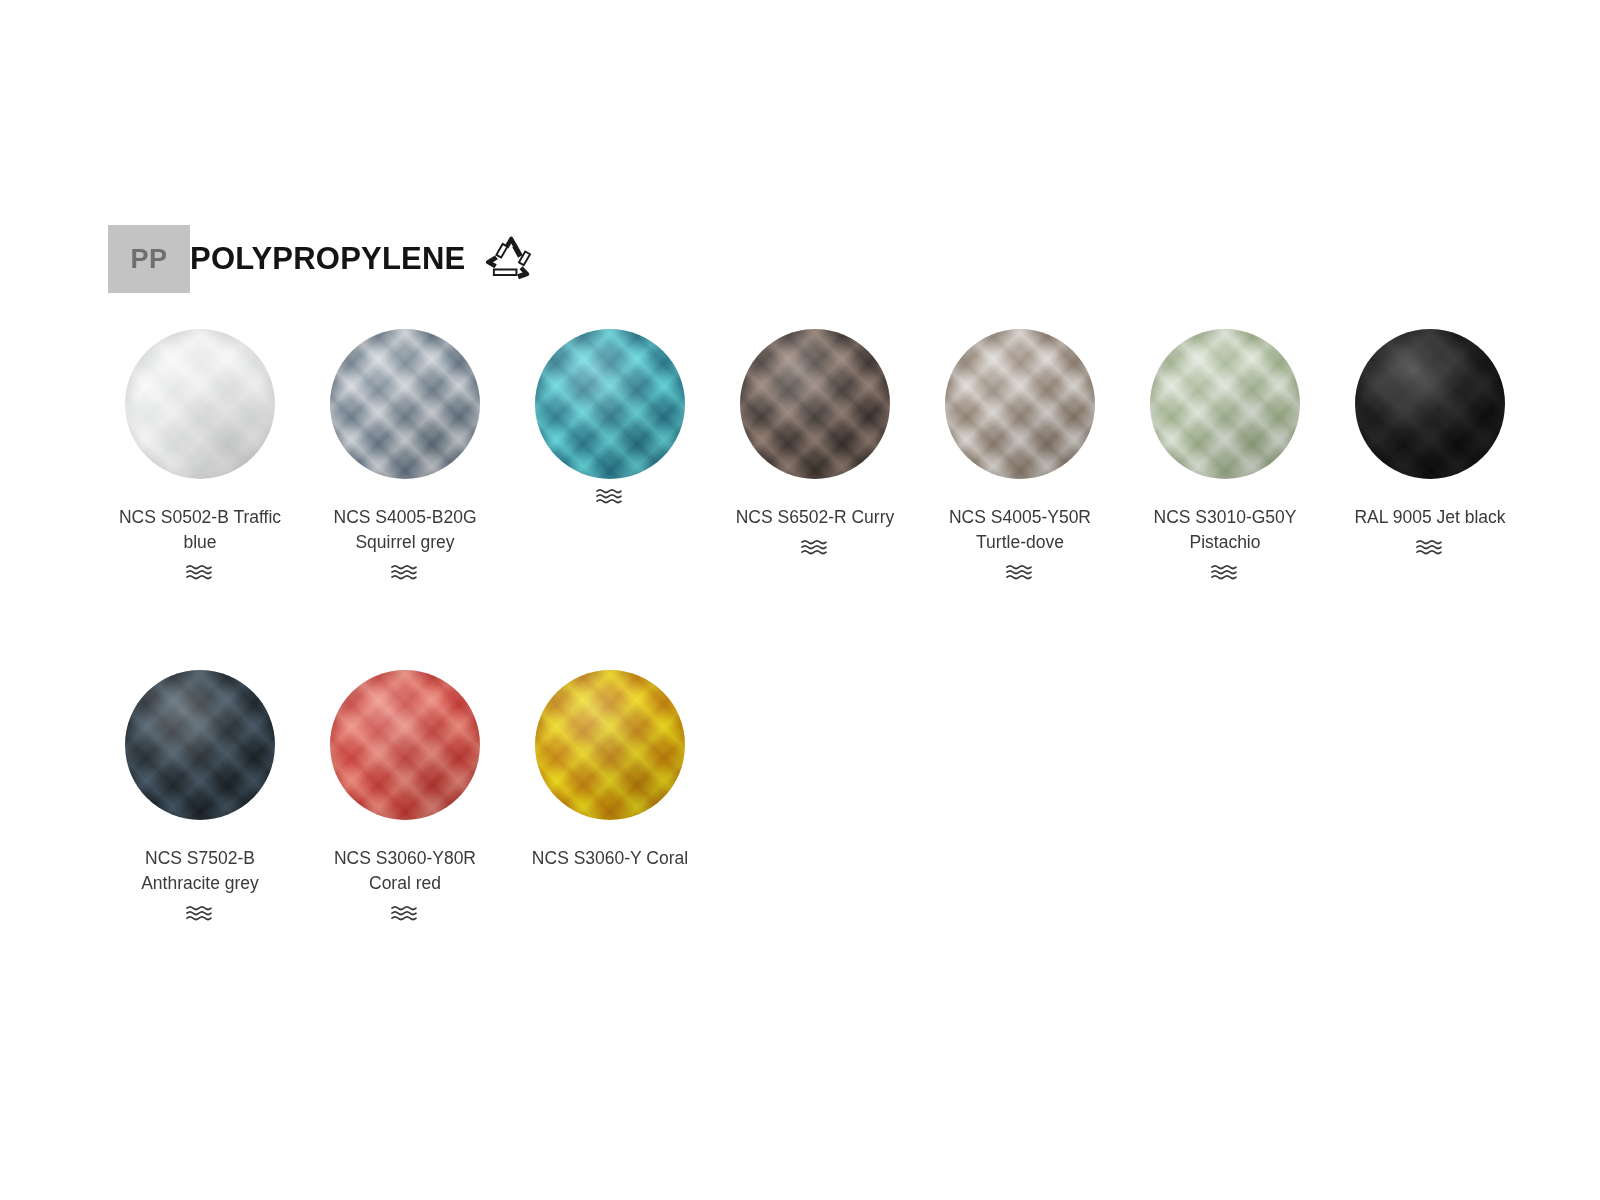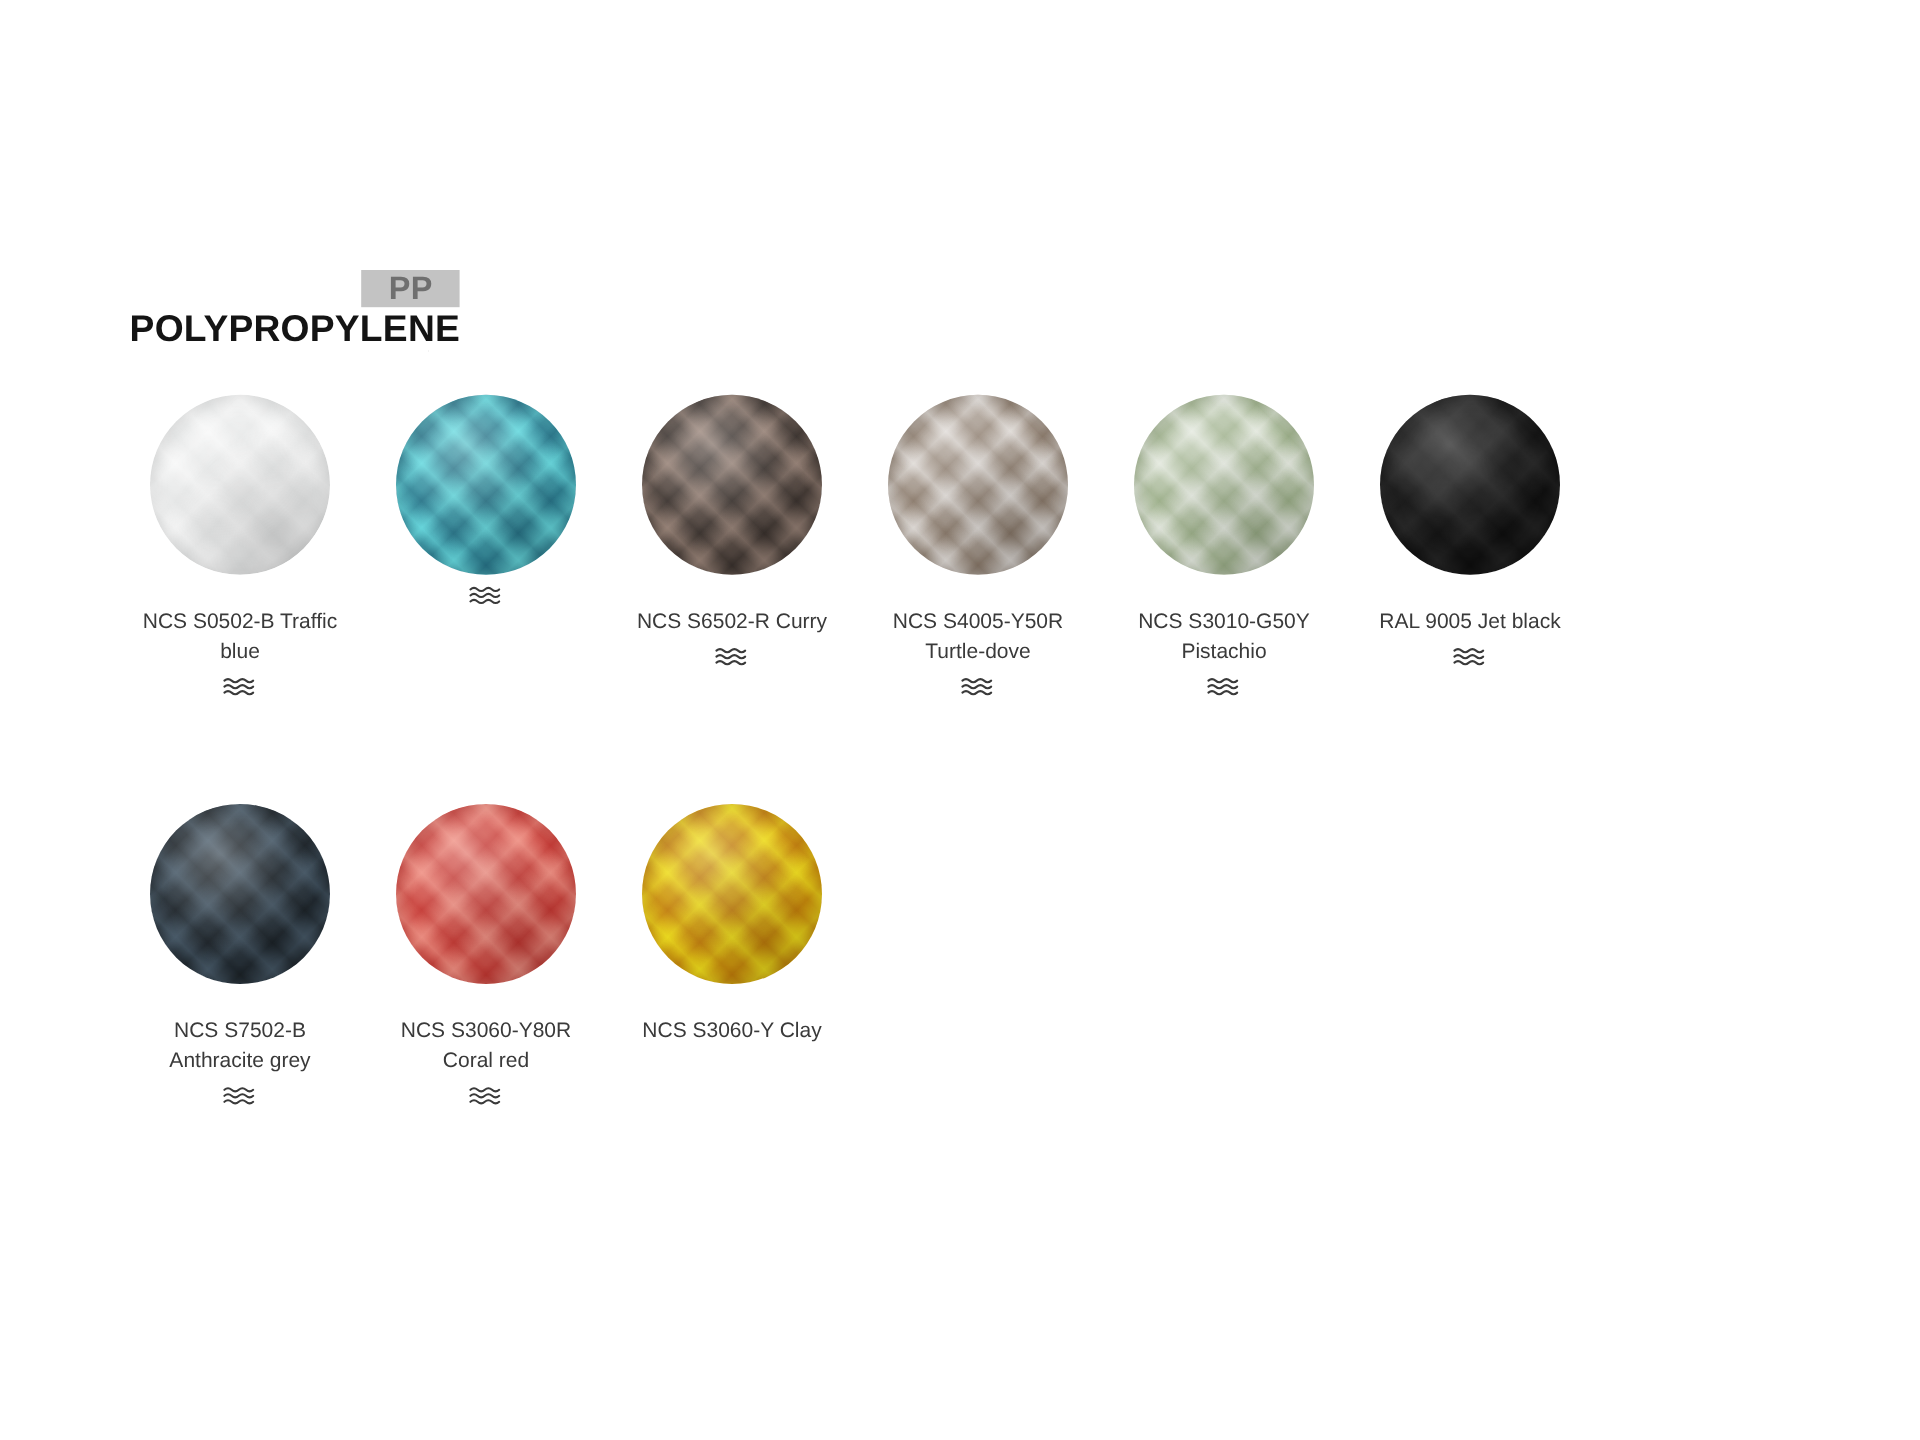--- a/index.html
+++ b/index.html
@@ -22,23 +22,22 @@
     width: 1600px;
     height: 1200px;
   }
 
   
   .header {
     position: absolute;
     left: 108px;
     top: 225px;
     display: flex;
-    align-items: flex-end;
+    align-items: center;
     height: 68px;
-    flex-direction: column;
   }
   .pp-box {
     width: 82px;
     height: 68px;
     background: #c3c3c3;
     display: flex;
     align-items: center;
     justify-content: center;
   }
   .pp-box span {
@@ -197,20 +196,35 @@
         <div class="swatch-label">NCS S0502-B Traffic blue</div>
         <div class="wave-slot">
           <svg class="wave-icon" viewBox="0 0 30 20">
             <path d="M2 5.2 q3 -2.6 6 0 t6 0 t6 0 t6 0" fill="none" stroke="#3a3a3a" stroke-width="1.7" stroke-linecap="round"></path>
             <path d="M2 10.2 q3 -2.6 6 0 t6 0 t6 0 t6 0" fill="none" stroke="#3a3a3a" stroke-width="1.7" stroke-linecap="round"></path>
             <path d="M2 15.2 q3 -2.6 6 0 t6 0 t6 0 t6 0" fill="none" stroke="#3a3a3a" stroke-width="1.7" stroke-linecap="round"></path>
           </svg>
         </div>
       </div>
       <div class="swatch-cell">
+        <div class="swatch-disc" style="background: rgb(141, 153, 164);">
+          <div class="quilt"></div>
+          <div class="sheen"></div>
+          <div class="edge"></div>
+        </div>
+        <div class="swatch-label">NCS S4005-B20G Squirrel grey</div>
+        <div class="wave-slot">
+          <svg class="wave-icon" viewBox="0 0 30 20">
+            <path d="M2 5.2 q3 -2.6 6 0 t6 0 t6 0 t6 0" fill="none" stroke="#3a3a3a" stroke-width="1.7" stroke-linecap="round"></path>
+            <path d="M2 10.2 q3 -2.6 6 0 t6 0 t6 0 t6 0" fill="none" stroke="#3a3a3a" stroke-width="1.7" stroke-linecap="round"></path>
+            <path d="M2 15.2 q3 -2.6 6 0 t6 0 t6 0 t6 0" fill="none" stroke="#3a3a3a" stroke-width="1.7" stroke-linecap="round"></path>
+          </svg>
+        </div>
+      </div>
+      <div class="swatch-cell">
         <div class="swatch-disc" style="background: rgb(63, 154, 169);">
           <div class="quilt"></div>
           <div class="sheen"></div>
           <div class="edge"></div>
         </div>
         <div class="wave-slot">
           <svg class="wave-icon" viewBox="0 0 30 20">
             <path d="M2 5.2 q3 -2.6 6 0 t6 0 t6 0 t6 0" fill="none" stroke="#3a3a3a" stroke-width="1.7" stroke-linecap="round"></path>
             <path d="M2 10.2 q3 -2.6 6 0 t6 0 t6 0 t6 0" fill="none" stroke="#3a3a3a" stroke-width="1.7" stroke-linecap="round"></path>
             <path d="M2 15.2 q3 -2.6 6 0 t6 0 t6 0 t6 0" fill="none" stroke="#3a3a3a" stroke-width="1.7" stroke-linecap="round"></path>
@@ -309,18 +323,18 @@
             <path d="M2 15.2 q3 -2.6 6 0 t6 0 t6 0 t6 0" fill="none" stroke="#3a3a3a" stroke-width="1.7" stroke-linecap="round"></path>
           </svg>
         </div>
       </div>
       <div class="swatch-cell">
         <div class="swatch-disc" style="background: rgb(210, 160, 17);">
           <div class="quilt"></div>
           <div class="sheen"></div>
           <div class="edge"></div>
         </div>
-        <div class="swatch-label">NCS S3060-Y Clay</div>
+        <div class="swatch-label">NCS S3060-Y Coral</div>
         <div class="wave-slot"></div>
       </div>
     </div>
 
 </div>
 
 </body></html>

